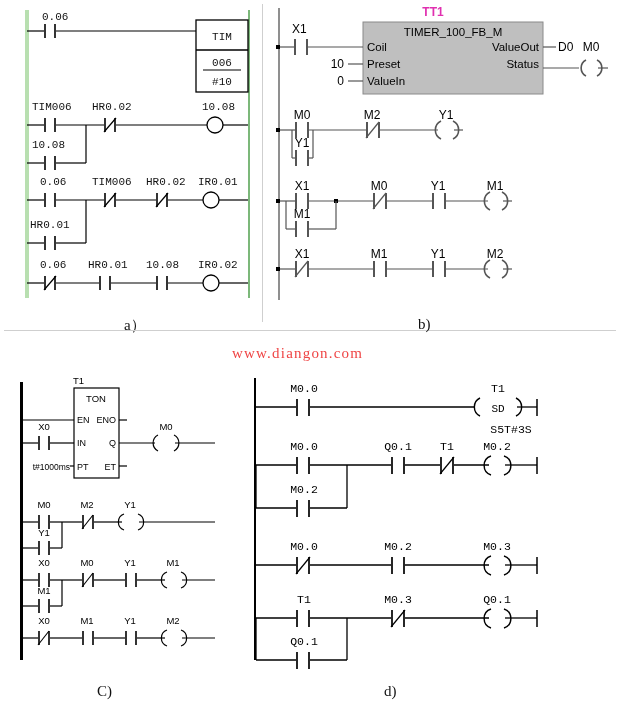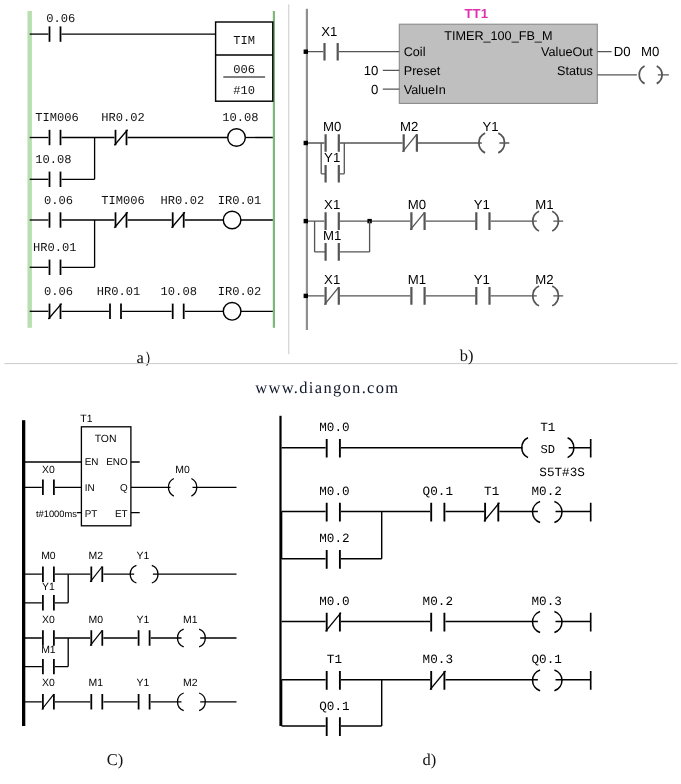--- a/index.html
+++ b/index.html
@@ -12,21 +12,21 @@
   svg{display:block;}
   text{font-family:"Liberation Sans", sans-serif;}
   .mono{font-family:"Liberation Mono", monospace;}
   .caption{
     position:absolute;font-family:"Liberation Serif", serif;
     font-size:15px;color:#111;
   }
   #watermark{
     position:absolute;left:232px;top:345px;
     font-family:"Liberation Serif", serif;
-    font-size:15px;color:#0f172a;letter-spacing:1.2px;
+    font-size:15px;color:#ef4444;letter-spacing:1.2px;
     white-space:nowrap;
   }
   .divider{position:absolute;background:#cfcfcf;}
 </style>
 </head>
 <body>
 
 <div class="panel" style="left:0;top:0;width:262px;height:310px;">
 <svg width="262" height="310" viewBox="0 0 262 310">
 

